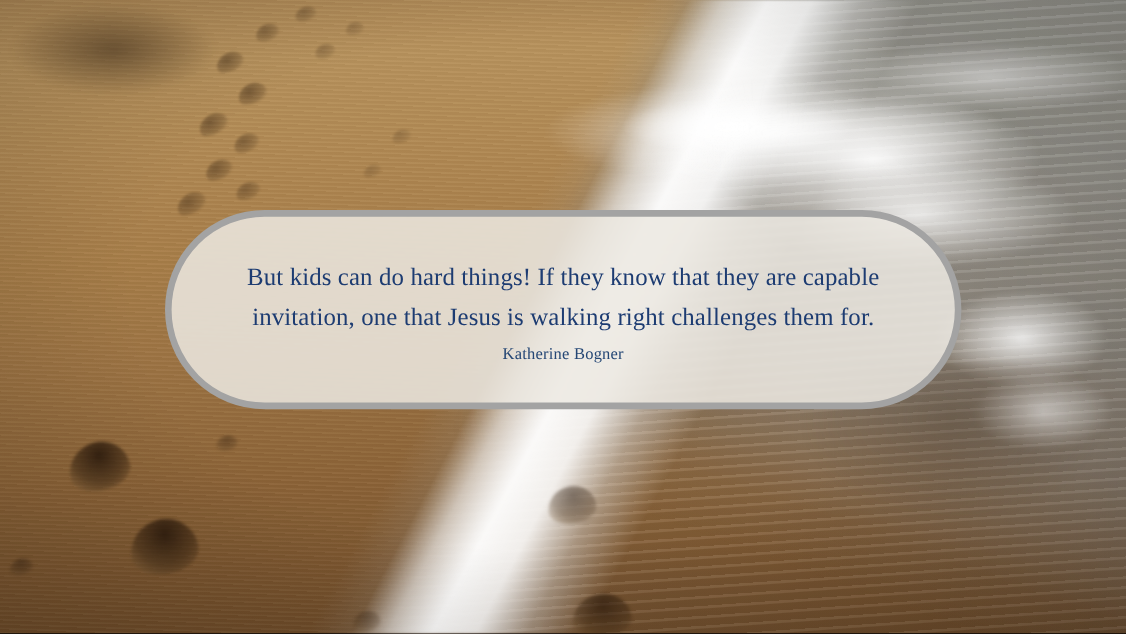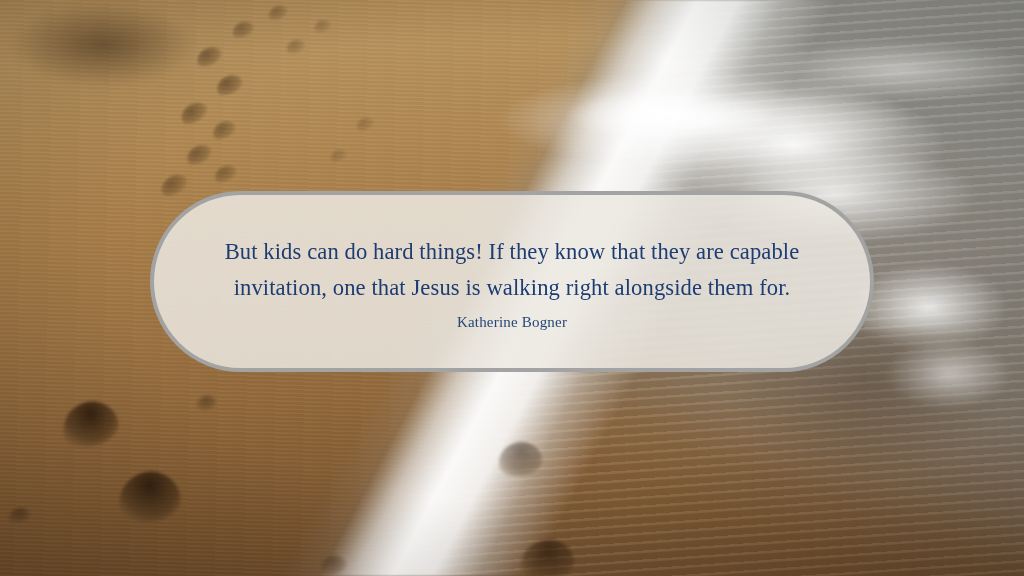--- a/index.html
+++ b/index.html
@@ -158,21 +158,21 @@
   }
 
   
   .quote-card {
     position: absolute;
     left: 150px;
     top: 191px;
     width: 724px;
     height: 181px;
     box-sizing: border-box;
-    border: 4px solid #a3a3a3;
+    border: 6px solid #a3a3a3;
     border-radius: 92px;
     background: rgba(236,233,226,0.86);
     backdrop-filter: blur(1px);
     display: flex;
     flex-direction: column;
     align-items: center;
     justify-content: center;
     padding: 6px 58px 4px;
   }
   .quote-text {
@@ -236,18 +236,18 @@
       <div class="print big" style="left: 196px; top: 396px; width: 20px; height: 14px; opacity: 0.4; transform: rotate(-18deg);"></div>
       <div class="print big" style="left: 8px; top: 508px; width: 22px; height: 15px; opacity: 0.45; transform: rotate(-20deg);"></div>
       <div class="print big" style="left: 320px; top: 556px; width: 26px; height: 18px; opacity: 0.35; transform: rotate(-14deg);"></div>
     </div>
 
   <div class="bg-layer vignette"></div>
 
   <div class="quote-card">
     <p class="quote-text">
       <span class="quote-line">But kids can do hard things! If they know that they are capable</span>
-      <span class="quote-line">invitation, one that Jesus is walking right alongside them for.</span>
+      <span class="quote-line">invitation, one that Jesus is walking right challenges them for.</span>
     </p>
     <p class="quote-author">Katherine Bogner</p>
   </div>
 
 </div>
 
 </body></html>

